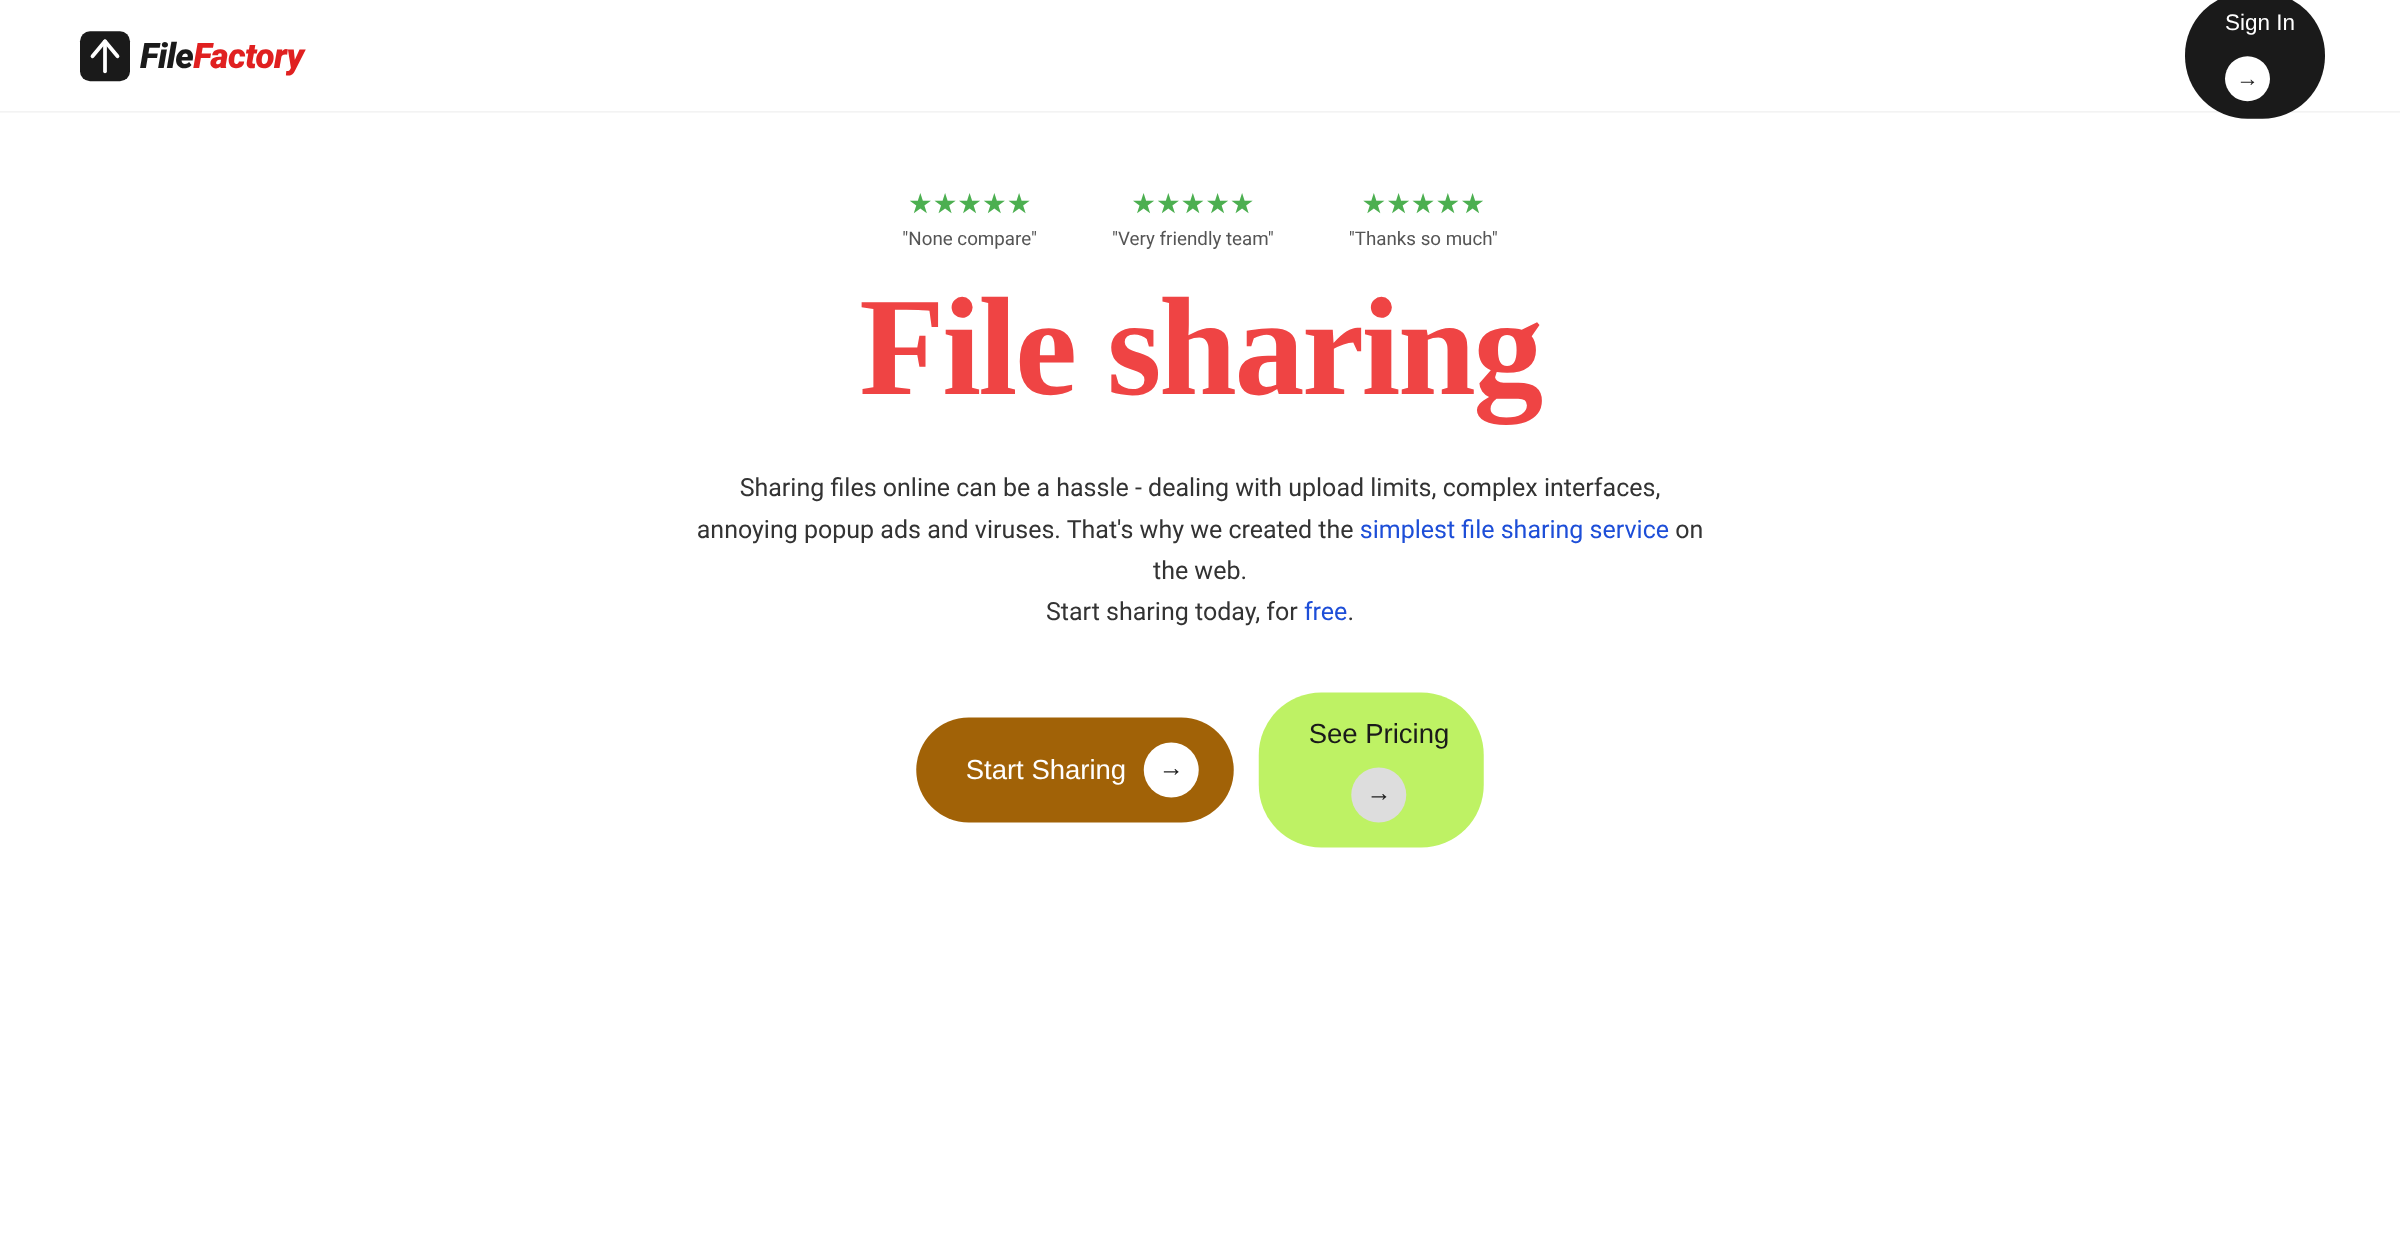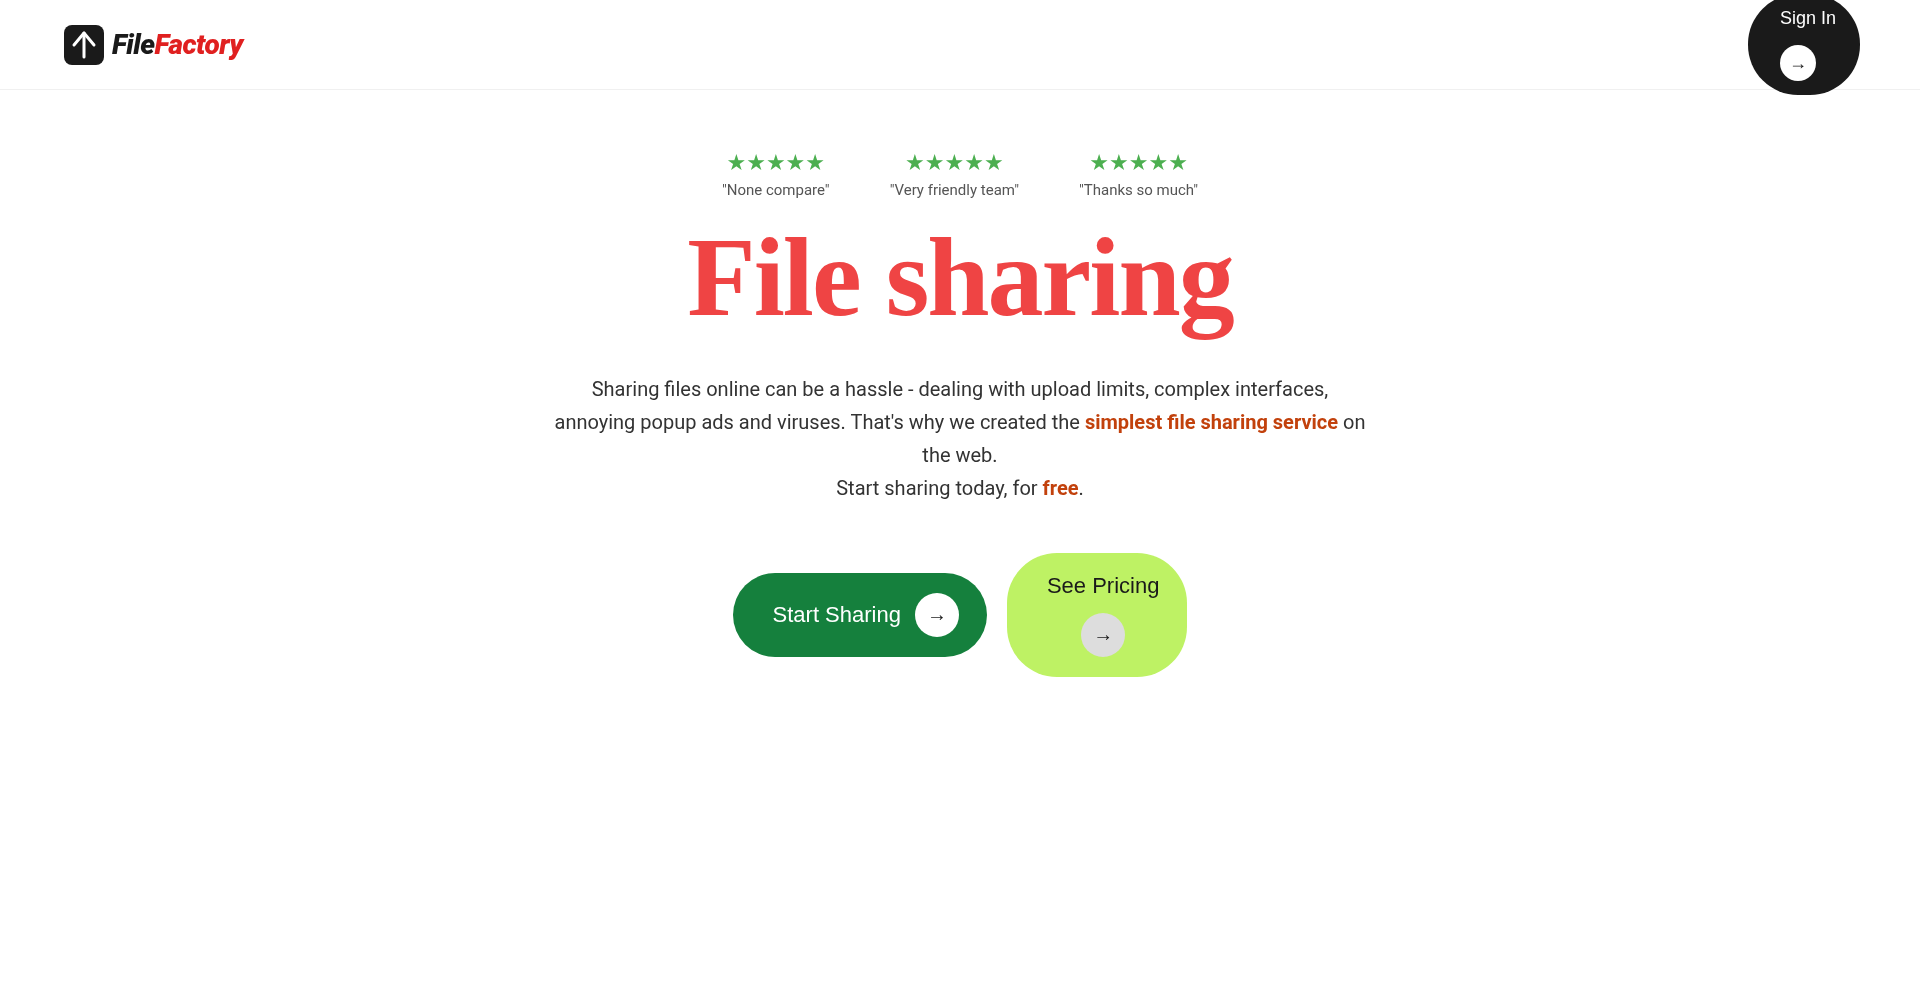--- a/index.html
+++ b/index.html
@@ -154,36 +154,36 @@
     .hero-description {
       font-size: 20px;
       color: #333;
       text-align: center;
       max-width: 820px;
       line-height: 1.65;
       margin-bottom: 48px;
     }
 
     .hero-description strong {
-      font-weight: 700;
-      color: #c2410c;
+      font-weight: 400;
+      color: #1d4ed8;
     }
 
     
     .buttons-row {
       display: flex;
       gap: 20px;
       align-items: center;
     }
 
     .btn-start {
       display: flex;
       align-items: center;
       gap: 14px;
-      background: #15803d;
+      background: #a16207;
       color: #fff;
       border: none;
       border-radius: 50px;
       padding: 20px 28px 20px 40px;
       font-size: 22px;
       font-weight: 500;
       cursor: pointer;
     }
 
     .btn-start .arrow-circle {

